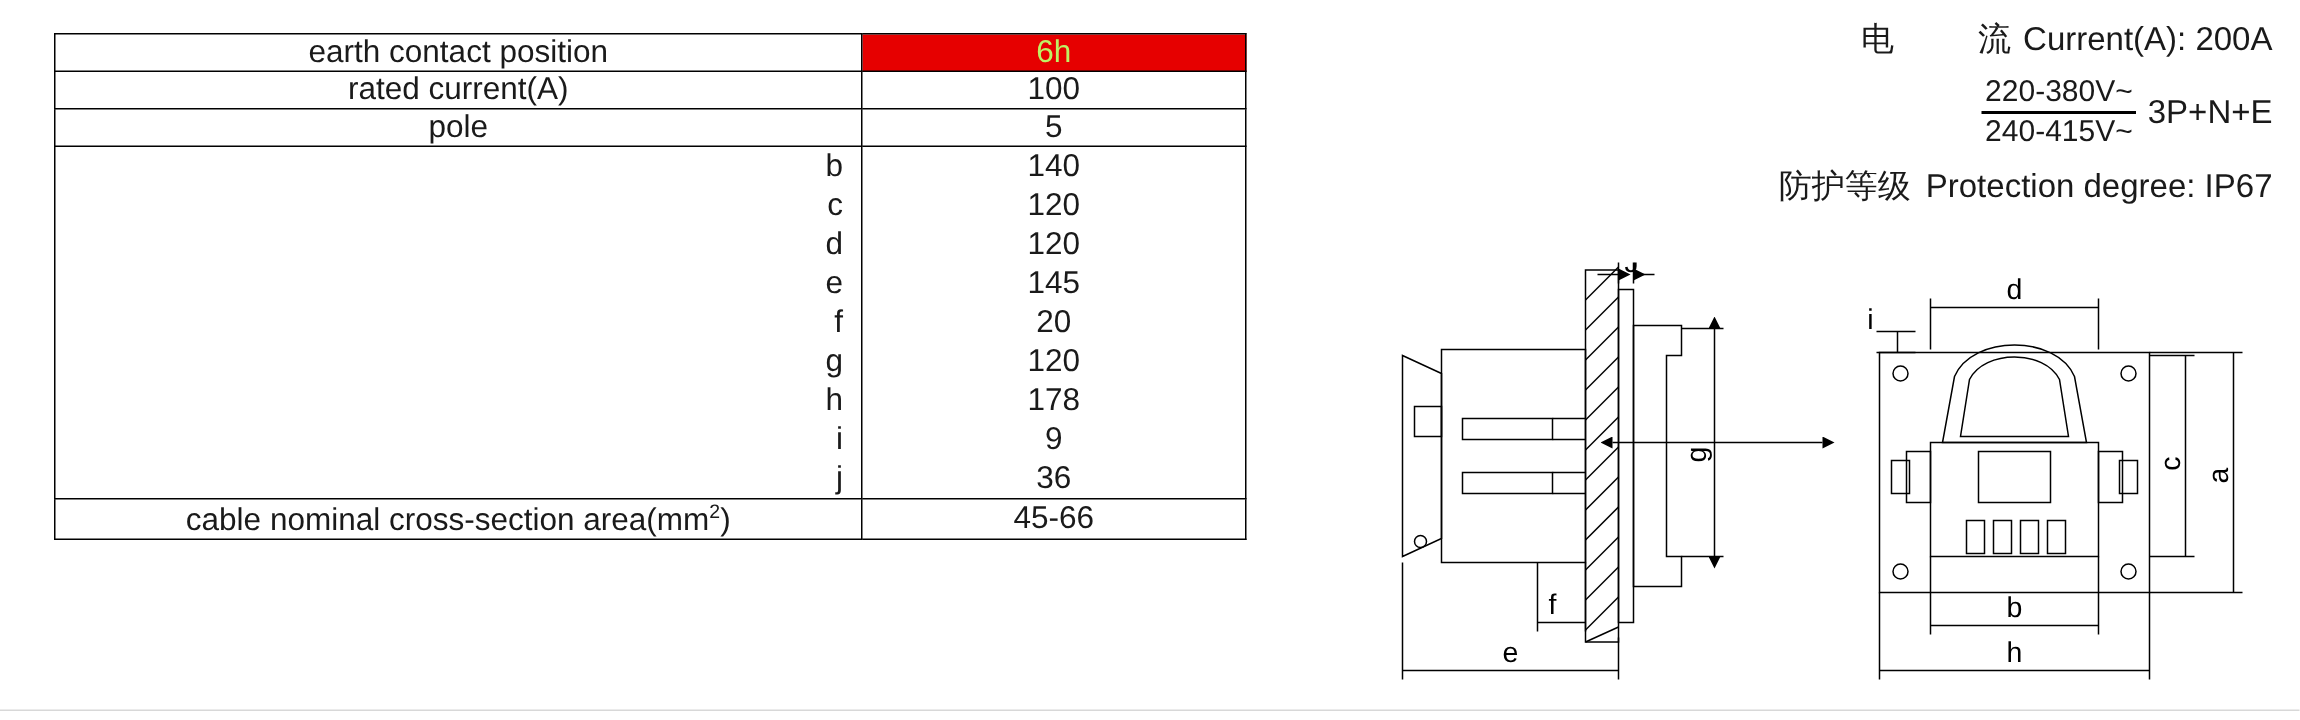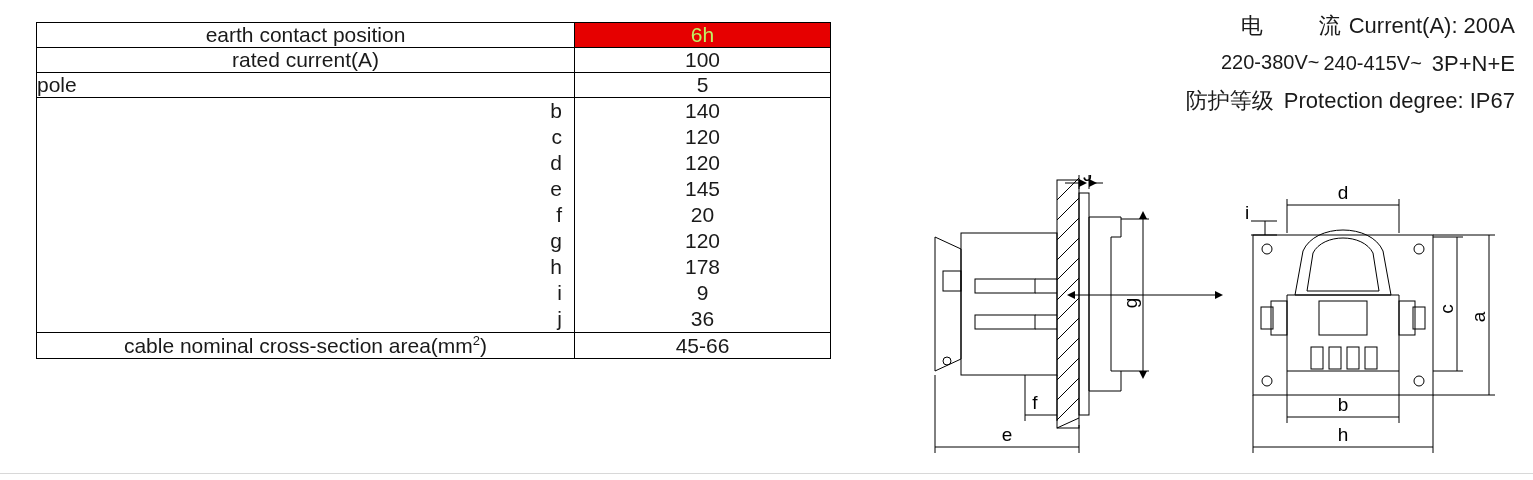--- a/index.html
+++ b/index.html
@@ -113,21 +113,21 @@
     justify-content: flex-end;
   }
   .cn-spaced {
     display: inline-block;
     width: 108px;
     letter-spacing: 0;
   }
   .cn-spaced .c1 { margin-right: 56px; }
   .frac {
     display: inline-flex;
-    flex-direction: row;
+    flex-direction: column;
     align-items: center;
     justify-content: center;
     margin: 0 8px;
     font-size: 20px;
     line-height: 1.15;
     vertical-align: middle;
   }
   .frac .num { padding: 0 2px 1px 2px; }
   .frac .bar {
     width: 100%;
@@ -162,21 +162,21 @@
     <tbody>
       <tr>
         <td class="lbl">earth contact position</td>
         <td class="redcell">6h</td>
       </tr>
       <tr>
         <td class="lbl">rated current(A)</td>
         <td class="val">100</td>
       </tr>
       <tr>
-        <td class="lbl" style="text-align:left;">pole</td>
+        <td class="lbl" style="text-align:center;">pole</td>
         <td class="val">5</td>
       </tr>
 
       <tr class="dimrow">
         <td class="dim-left">
           <span class="dim-letter">b</span>
         </td>
         <td class="dim-val">140</td>
       </tr>
       <tr class="dimrow">

